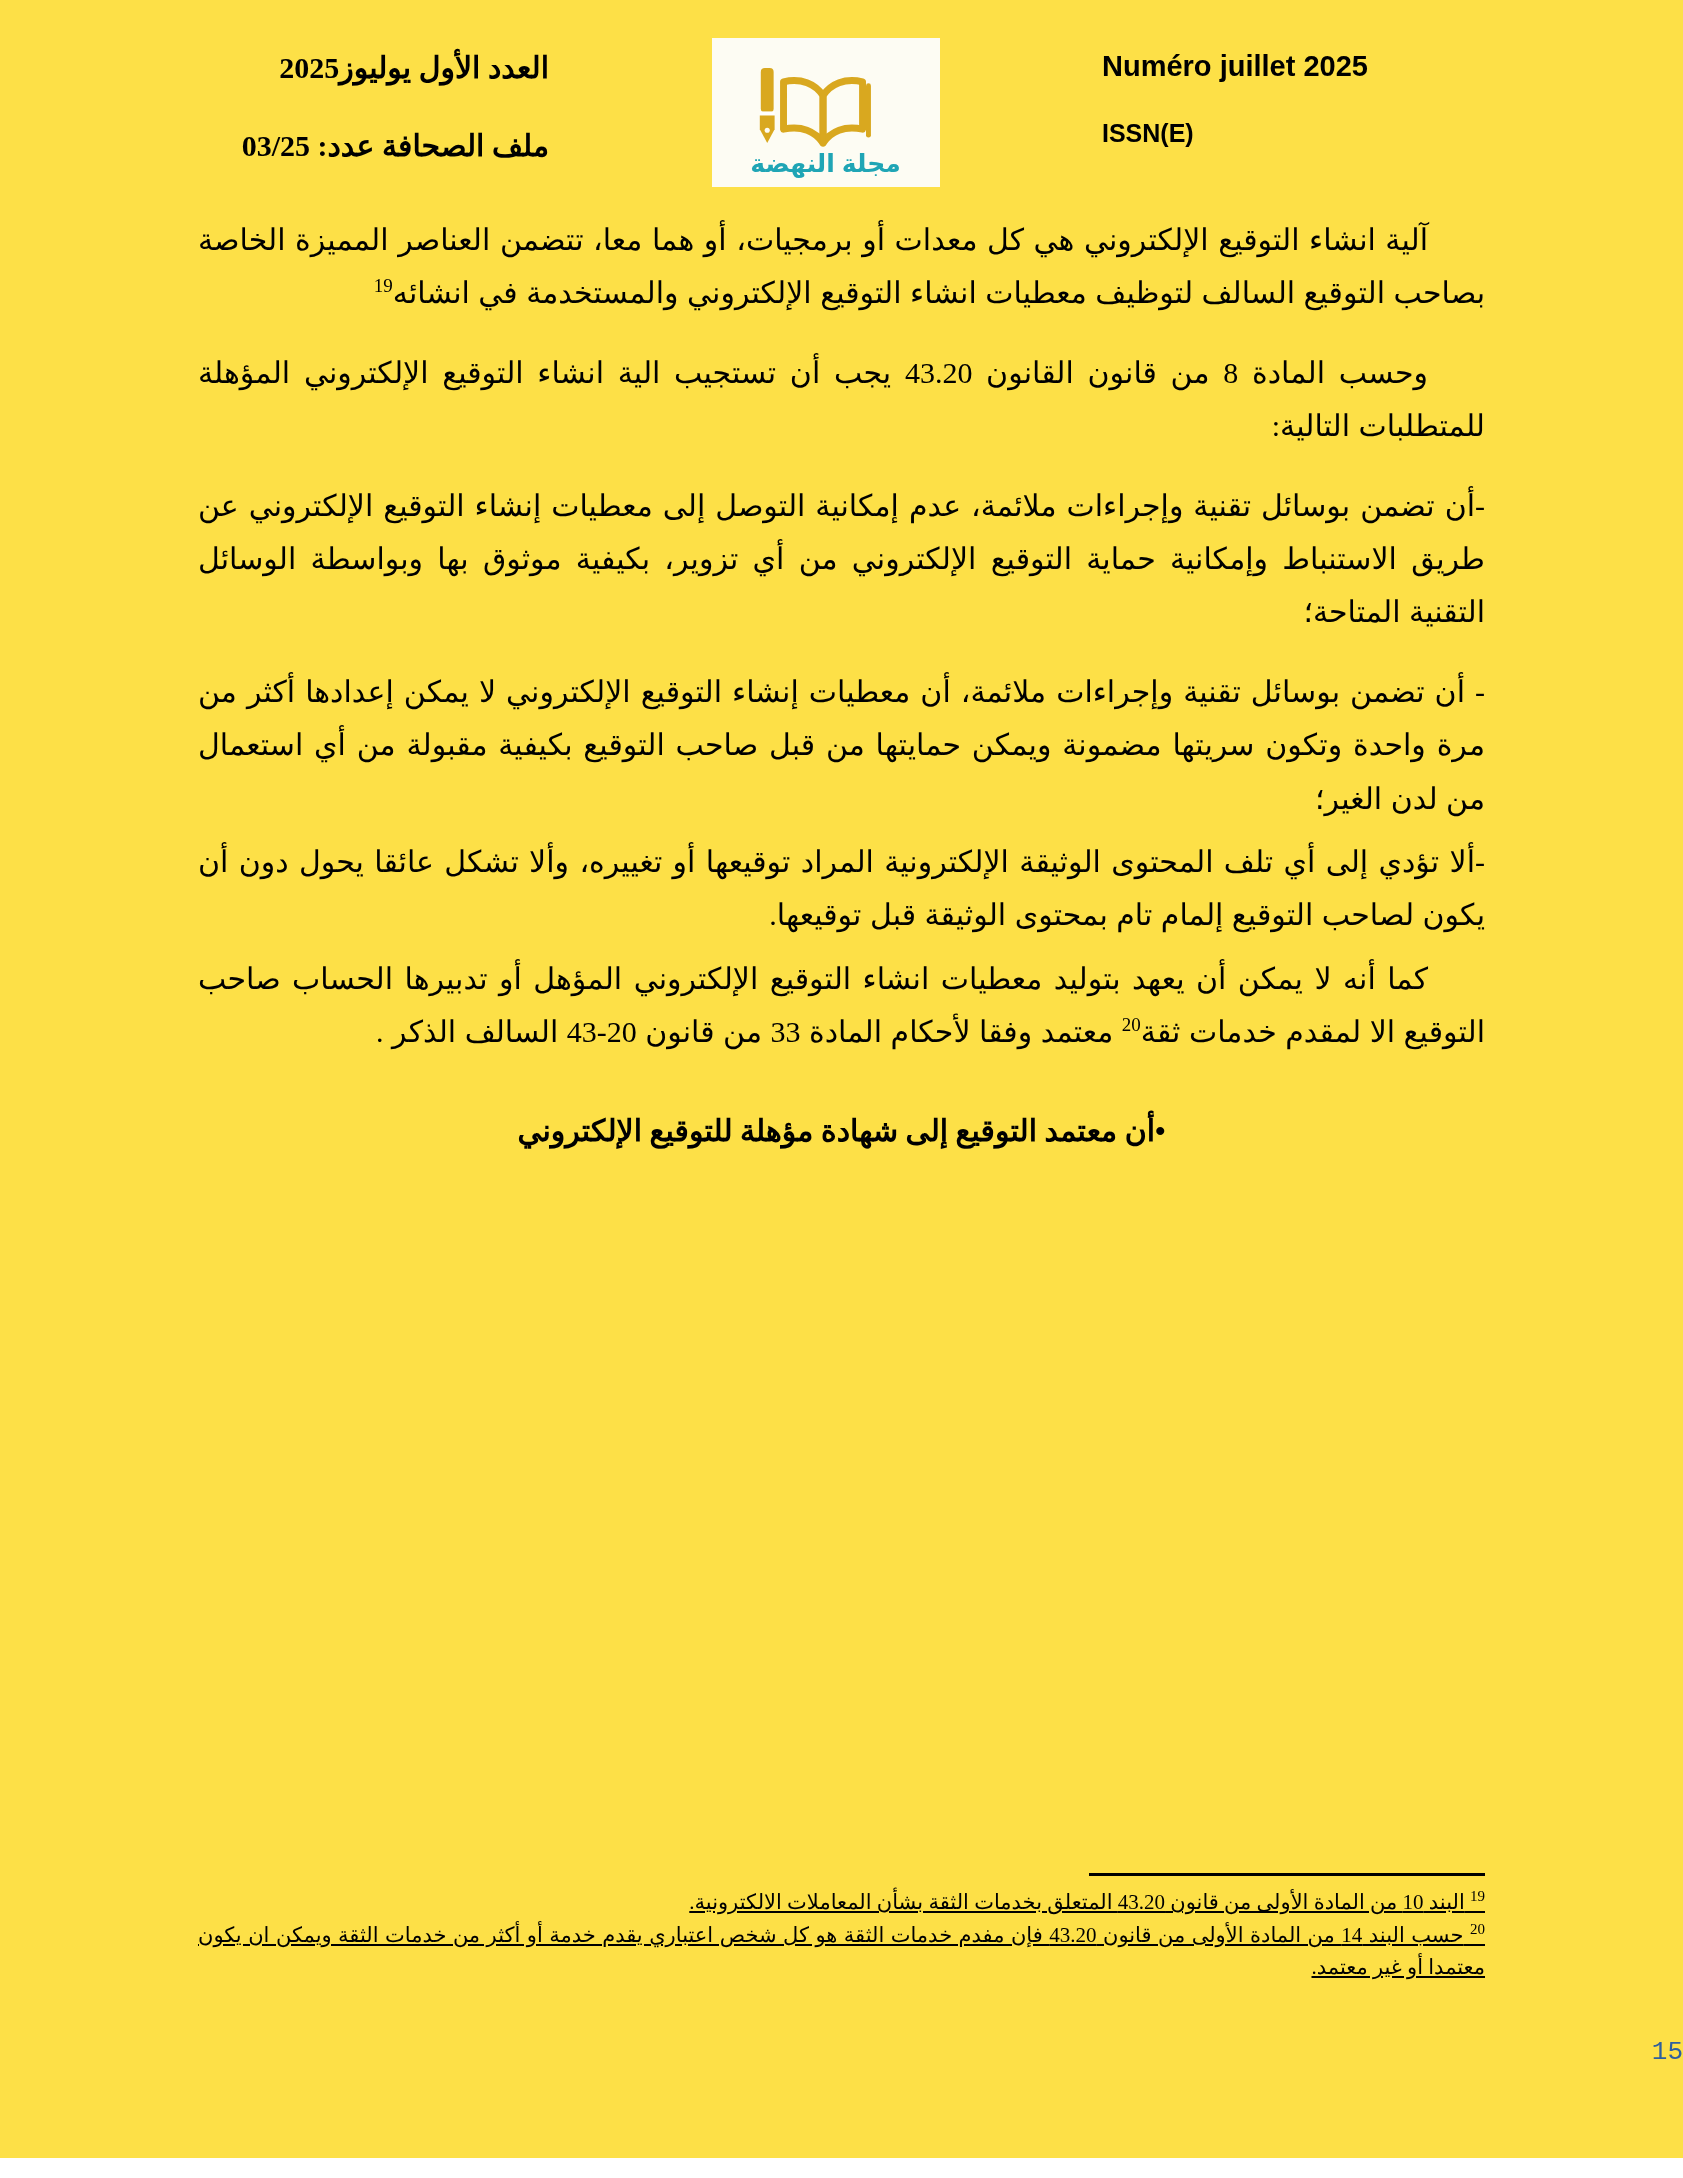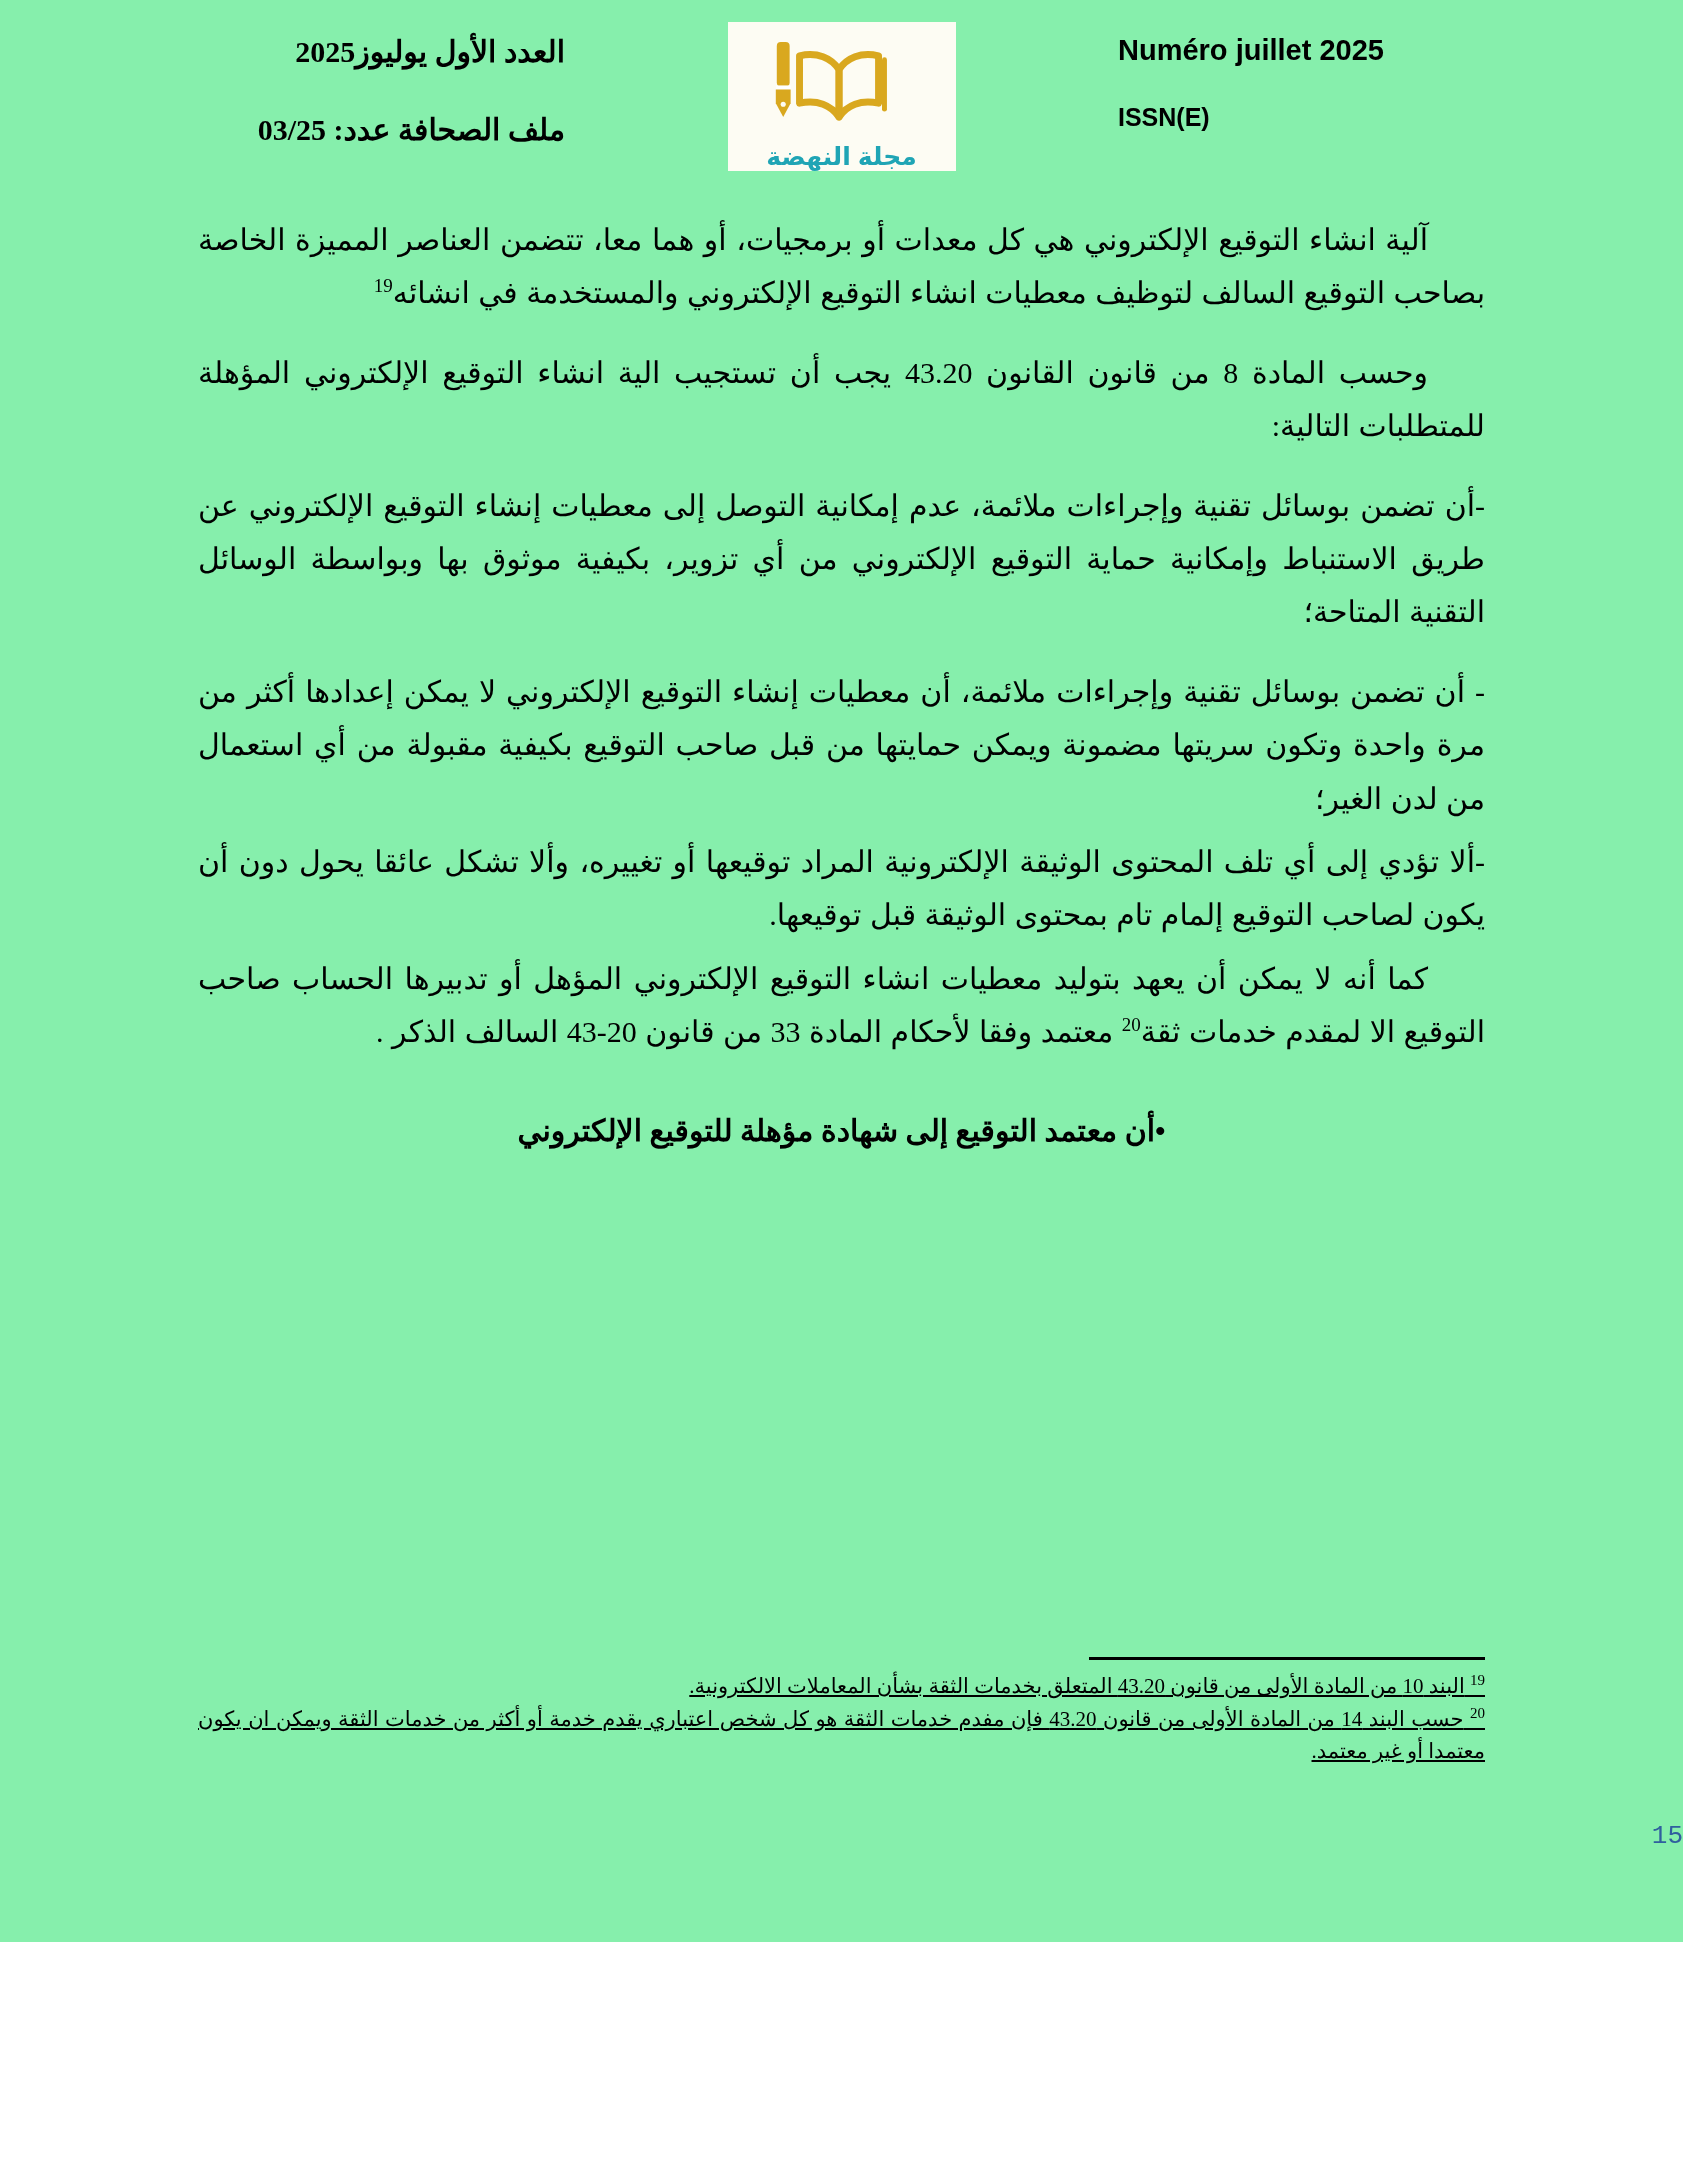--- a/index.html
+++ b/index.html
@@ -13,24 +13,24 @@
     height: 2178px;
     position: relative;
     font-family: "Liberation Serif", "DejaVu Serif", serif;
     color: #000000;
     overflow: hidden;
   }
 
   .page {
     position: relative;
     width: 1683px;
-    height: 1942px;
+    height: 2158px;
     box-sizing: border-box;
-    padding: 0;
-    background: #86efac;
+    padding: 16px;
+    background: #fde047;
   }
 
   
   .header {
     position: relative;
     height: 198px;
     width: 1683px;
     display: flex;
     flex-direction: row-reverse;
     align-items: flex-start;
@@ -88,21 +88,21 @@
     position: absolute;
     left: 50%;
     transform: translateX(-50%);
     top: 22px;
     width: 228px;
     height: 149px;
     background: #fdfcf3;
     display: flex;
     flex-direction: column;
     align-items: center;
-    justify-content: space-between;
+    justify-content: center;
     padding-top: 8px;
     box-sizing: border-box;
   }
   .logo-mark {
     width: 163px;
     height: 99px;
     display: block;
   }
   .logo-caption {
     font-family: "Liberation Sans", "DejaVu Sans", sans-serif;

